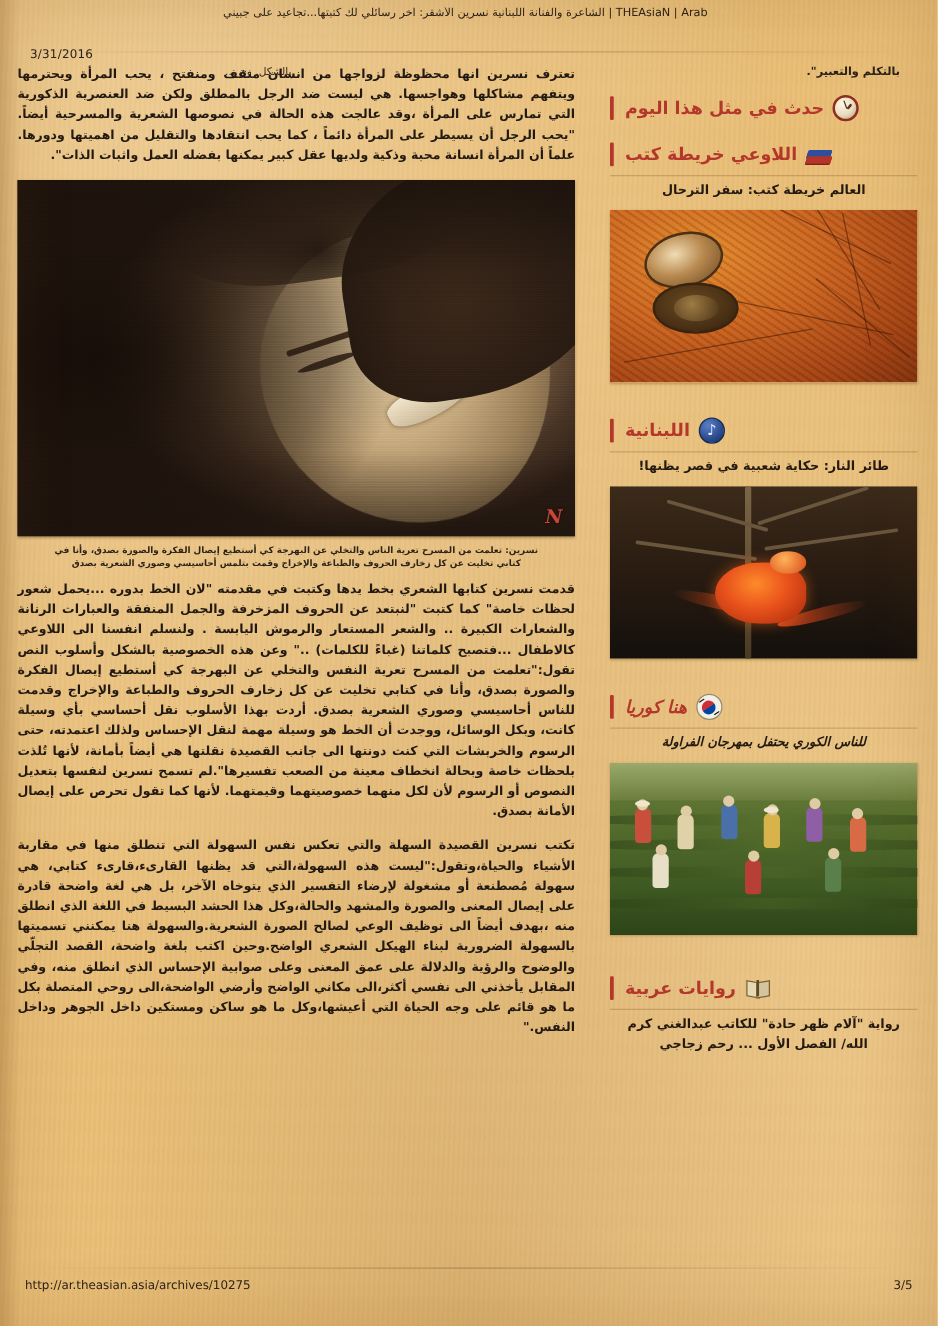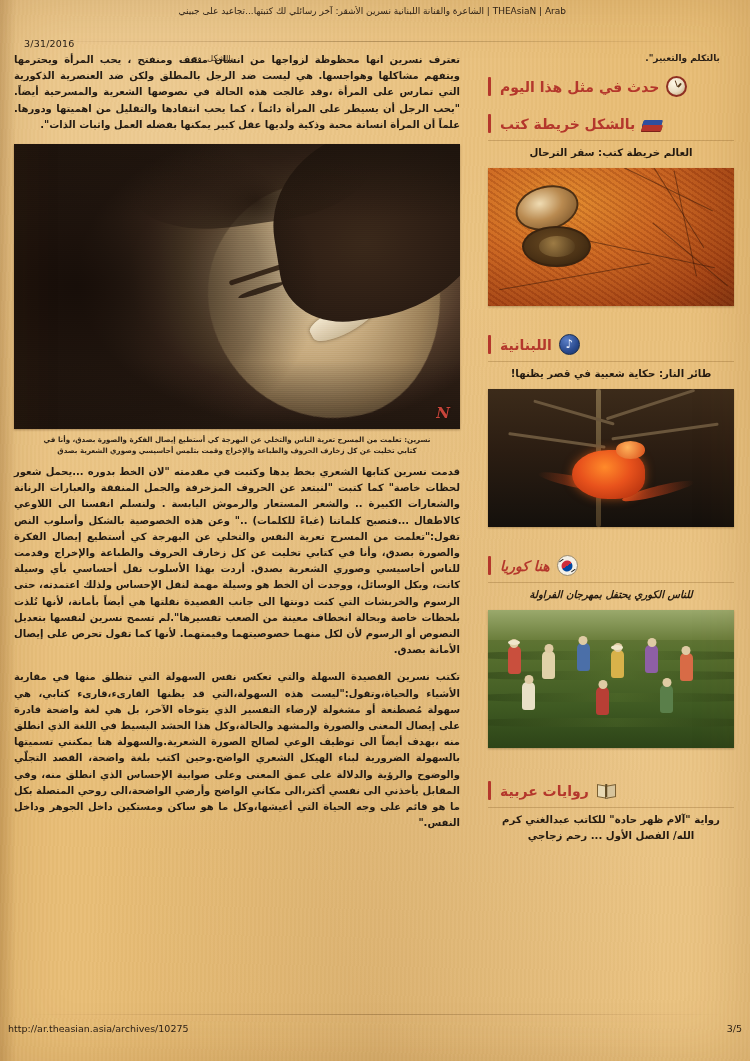--- a/index.html
+++ b/index.html
@@ -294,21 +294,21 @@
     content:"";position:absolute;left:50%;top:-7px;width:9px;height:9px;
     border-radius:50%;background:#dfcba4;transform:translateX(-50%);
   }
   .sp-field .hat{
     position:absolute;width:12px;height:5px;border-radius:50%;background:#f0e6cb;
   }
 
   
   .print-footer{
     position:absolute;left:0;right:0;bottom:22px;height:22px;
-    padding:0 8px;box-sizing:border-box;direction:ltr;
+    padding:0 20px;box-sizing:border-box;direction:ltr;
     display:flex;align-items:center;justify-content:space-between;
   }
   .pf-url{font-size:9.5px;color:#2b2118;}
   .pf-page{font-size:9.5px;color:#2b2118;}
   .footer-rule{
     position:absolute;left:24px;right:24px;bottom:46px;height:1px;
     background:linear-gradient(90deg,rgba(90,60,20,0),rgba(90,60,20,.32),rgba(90,60,20,0));
   }
   .edge-smudge{
     position:absolute;left:0;top:0;width:16px;height:1061px;
@@ -378,21 +378,21 @@
         <span class="sh-bar"></span>
       </div>
     </div>
 
     <div class="side-block">
       <div class="side-head">
         <span class="ico ico-book">
           <span class="b1"></span>
             <span class="b2"></span>
         </span>
-        <span class="sh-label">بالشكل خريطة كتب</span>
+        <span class="sh-label">اللاوعي خريطة كتب</span>
         <span class="sh-bar"></span>
       </div>
       <div class="side-rule"></div>
       <div class="side-sub">العالم خريطة كتب: سفر الترحال</div>
       <div class="side-photo">
         <div class="sp-map">
           <div class="ridge"></div>
           <div class="crack c1"></div>
             <div class="crack c2"></div>
             <div class="crack c3"></div>

